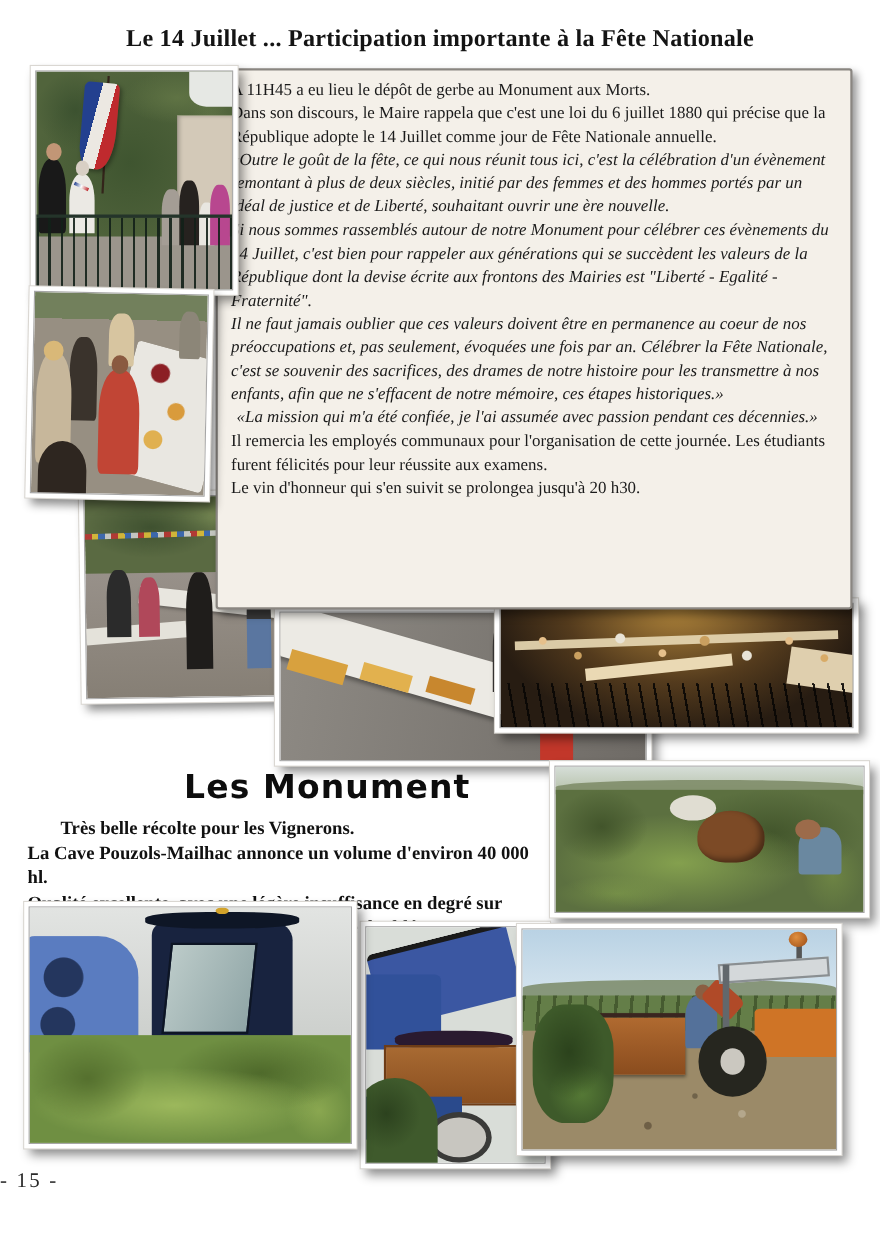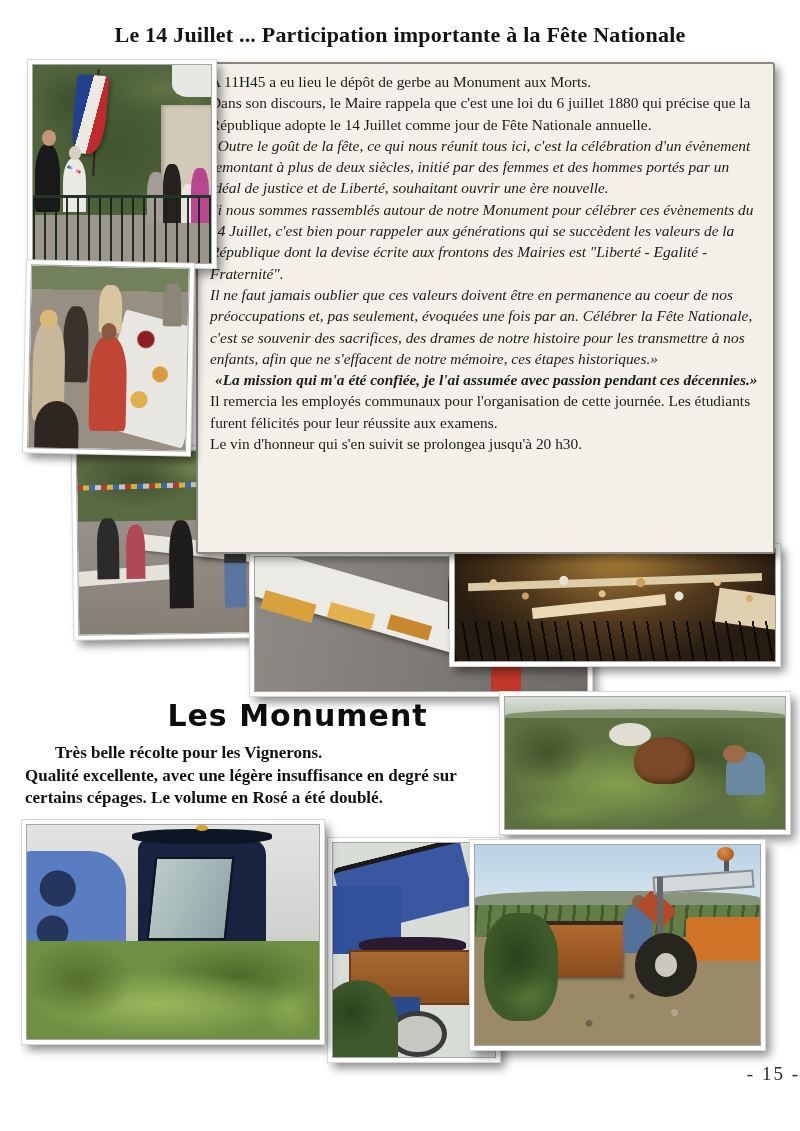--- a/index.html
+++ b/index.html
@@ -6,35 +6,35 @@
   body{
     width:800px;height:1131px;position:relative;background:#ffffff;
     font-family:"Liberation Serif", serif;color:#1b1b1b;overflow:hidden;
   }
   
   .page-title{
     position:absolute;top:22px;left:0;width:100%;text-align:center;
     font-size:22px;font-weight:700;letter-spacing:.2px;color:#141414;
   }
   .page-number{
-    position:absolute;top:1063px;left:0;width:100%;text-align:right;
+    position:absolute;top:1063px;left:0;width:100%;text-align:left;
     font-size:19px;letter-spacing:2px;color:#2a2a2a;
   }
   
   .article-box{
     position:absolute;left:196px;top:62px;width:579px;height:492px;box-sizing:border-box;
     background:#f4f0e9;border:2px solid #8a8681;border-radius:3px;
     box-shadow:4px 5px 8px rgba(0,0,0,.42);
     padding:7px 12px 0 12px;z-index:5;
     font-size:15.4px;line-height:21.3px;
   }
   .article-box p{margin:0;}
   .article-box p.sp{margin-top:3px;}
   .it{font-style:italic;}
-  .bi{font-style:italic;font-weight:700;padding-left:5px;}
+  .bi{font-style:italic;font-weight:400;padding-left:5px;}
   
   .vend-heading{
     position:absolute;left:25px;top:698px;width:545px;text-align:center;
     font-family:"DejaVu Sans", sans-serif;font-weight:700;font-size:30px;
     letter-spacing:1px;color:#0d0d0d;
   }
   .vend-text{
     position:absolute;left:25px;top:742px;width:472px;
     font-weight:700;font-size:17px;line-height:22.5px;color:#111;
   }
@@ -275,20 +275,21 @@
     <div class="e-t2"></div>
     <div class="e-t3"></div>
     <div class="e-heads"></div>
     <div class="e-chairs"></div>
   </div>
 </div>
 
 <div class="vend-heading">Les Monument</div>
 <div class="vend-text">
   <div class="l1">Très belle récolte pour les Vignerons.</div>
+  <div>La Cave Pouzols-Mailhac annonce un volume d'environ 40 000 hl.</div>
   <div>Qualité excellente, avec une légère insuffisance en degré sur certains cépages.  Le volume en Rosé a été doublé.</div>
 </div>
 
 <div class="photo" style="left:500px;top:692px;width:280px;height:132px;z-index:2;">
   <div class="ph">
     <div class="f-sky"></div>
     <div class="f-hills"></div>
     <div class="f-vines"></div>
     <div class="f-bag"></div>
     <div class="f-hod"></div>

